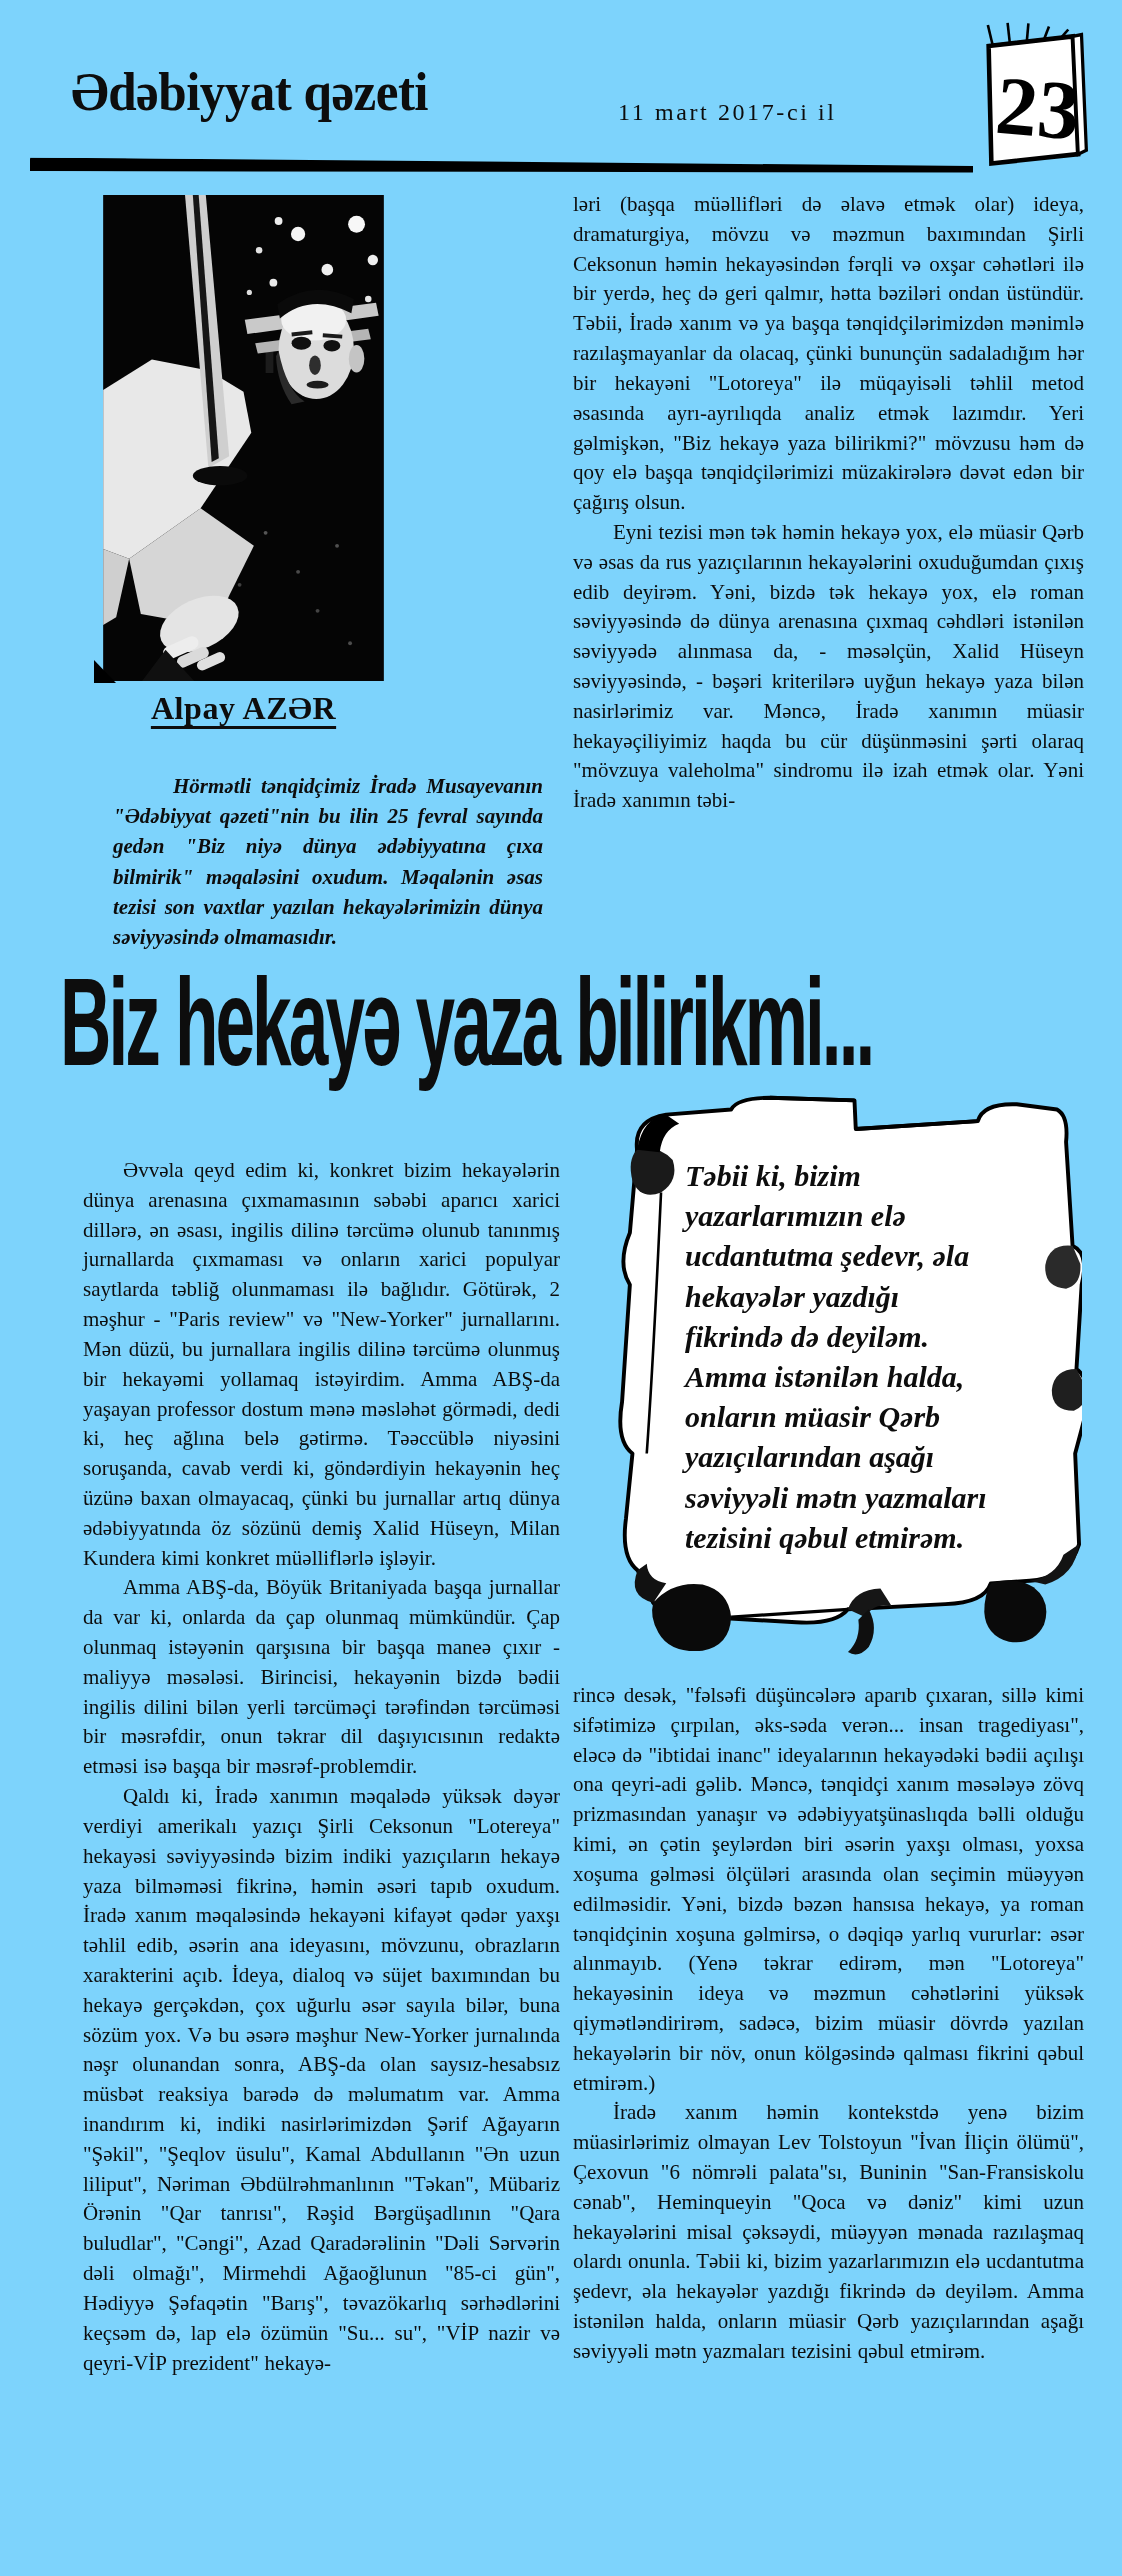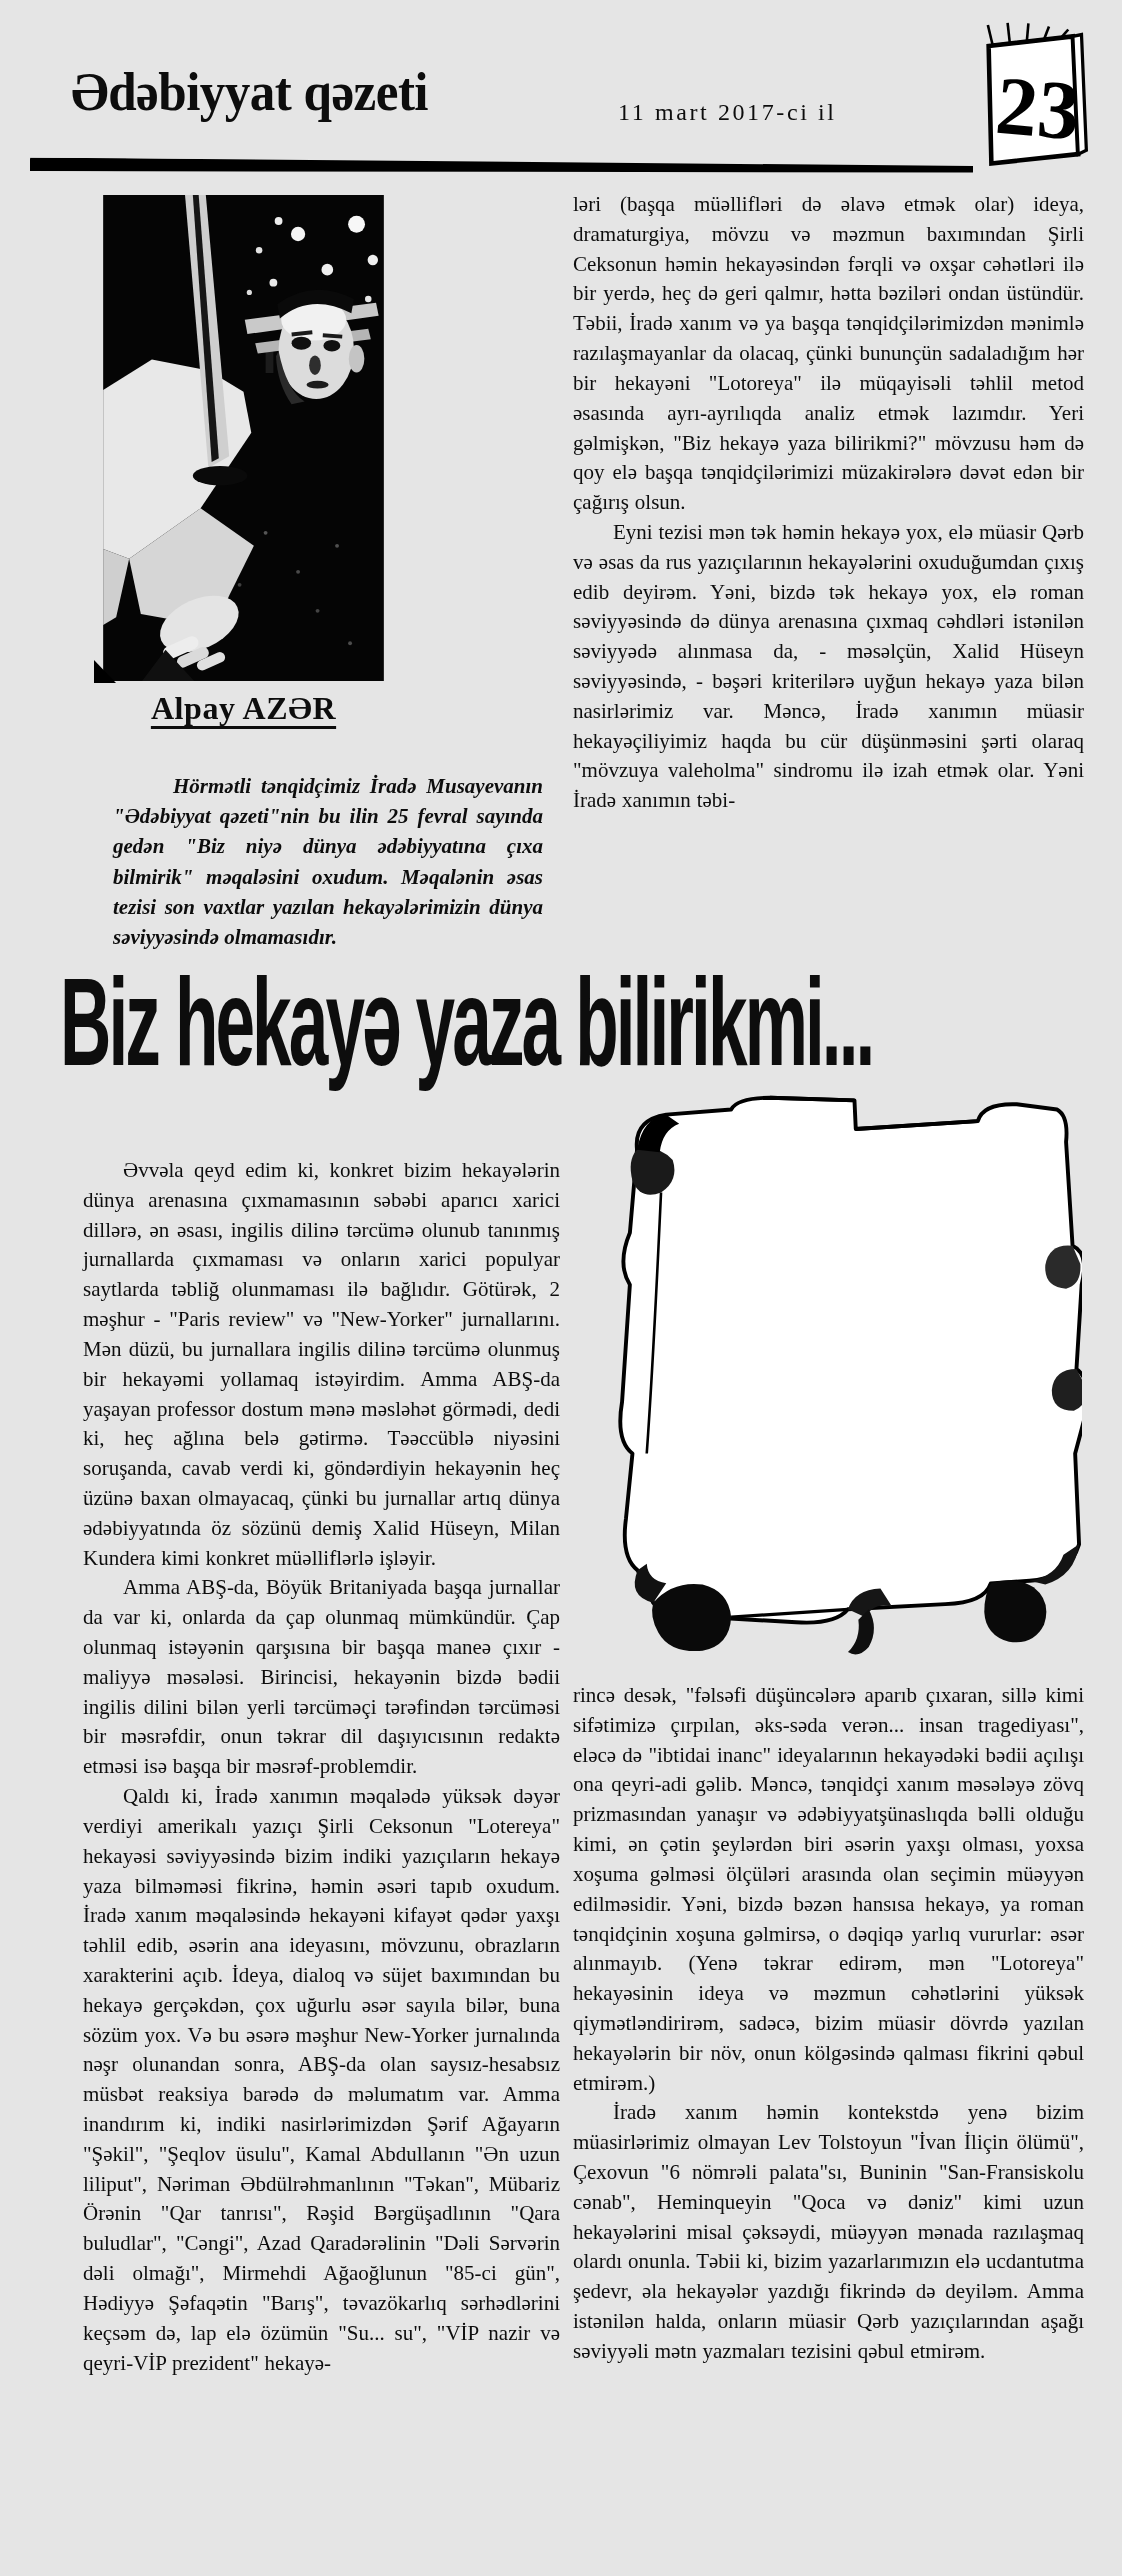--- a/index.html
+++ b/index.html
@@ -1,21 +1,21 @@
 <!DOCTYPE html>
 <html style="font-size:10.4px"><head>
 <meta charset="utf-8">
 <style>
   html,body{margin:0;padding:0;background:#888;}
   #page{
     position:relative;
     width:1122px;
     height:2576px;
     margin:0 auto;
-    background:#e5e5e5;
+    background:#7dd3fc;
     color:#0d0d0d;
     font-family:"Liberation Serif", serif;
     overflow:hidden;
   }
   
   .masthead{
     position:absolute; left:71px; top:60px;
     font-size:55px; font-weight:bold;
     transform:scaleX(.93); transform-origin:left top;
     letter-spacing:-0.6px; white-space:nowrap;
@@ -207,20 +207,21 @@
 
       <path d="M420,800 Q430,770 470,768 L488,796 Q460,788 446,812 Z" fill="#161616"></path>
       <path d="M452,800 Q468,830 452,858 Q436,876 420,866 Q440,846 436,816 Z" fill="#0f0f0f"></path>
 
       <path d="M640,760 Q676,748 706,766 Q734,788 722,824 Q706,856 668,850 Q632,840 630,804 Q630,778 640,760 Z" fill="#0a0a0a"></path>
       <path d="M700,756 Q740,750 752,716 L776,700 Q770,748 724,762 Z" fill="#131313"></path>
 
       <path d="M132,158 Q120,420 110,560" stroke="#000" stroke-width="4" fill="none"></path>
       <path d="M240,812 L420,800" stroke="#000" stroke-width="5" fill="none"></path>
     </svg>
+    <div class="pull-quote">Təbii ki, bizim yazarlarımızın elə ucdantutma şedevr, əla hekayələr yazdığı fikrində də deyiləm. Amma istənilən halda, onların müasir Qərb yazıçılarından aşağı səviyyəli mətn yazmaları tezisini qəbul etmirəm.</div>
   </div>
 
   <div class="col col-right-bottom first-continues">
       <p>rincə desək, "fəlsəfi düşüncələrə aparıb çıxaran, sillə kimi sifətimizə çırpılan, əks-səda verən... insan tragediyası", eləcə də "ibtidai inanc" ideyalarının hekayədəki bədii açılışı ona qeyri-adi gəlib. Məncə, tənqidçi xanım məsələyə zövq prizmasından yanaşır və ədəbiyyatşünaslıqda bəlli olduğu kimi, ən çətin şeylərdən biri əsərin yaxşı olması, yoxsa xoşuma gəlməsi ölçüləri arasında olan seçimin müəyyən edilməsidir. Yəni, bizdə bəzən hansısa hekayə, ya roman tənqidçinin xoşuna gəlmirsə, o dəqiqə yarlıq vururlar: əsər alınmayıb. (Yenə təkrar edirəm, mən "Lotoreya" hekayəsinin ideya və məzmun cəhətlərini yüksək qiymətləndirirəm, sadəcə, bizim müasir dövrdə yazılan hekayələrin bir növ, onun kölgəsində qalması fikrini qəbul etmirəm.)</p>
       <p>İradə xanım həmin kontekstdə yenə bizim müasirlərimiz olmayan Lev Tolstoyun "İvan İliçin ölümü", Çexovun "6 nömrəli palata"sı, Buninin "San-Fransiskolu cənab", Heminqueyin "Qoca və dəniz" kimi uzun hekayələrini misal çəksəydi, müəyyən mənada razılaşmaq olardı onunla. Təbii ki, bizim yazarlarımızın elə ucdantutma şedevr, əla hekayələr yazdığı fikrində də deyiləm. Amma istənilən halda, onların müasir Qərb yazıçılarından aşağı səviyyəli mətn yazmaları tezisini qəbul etmirəm.</p>
     </div>
 
 </div>
 
 

